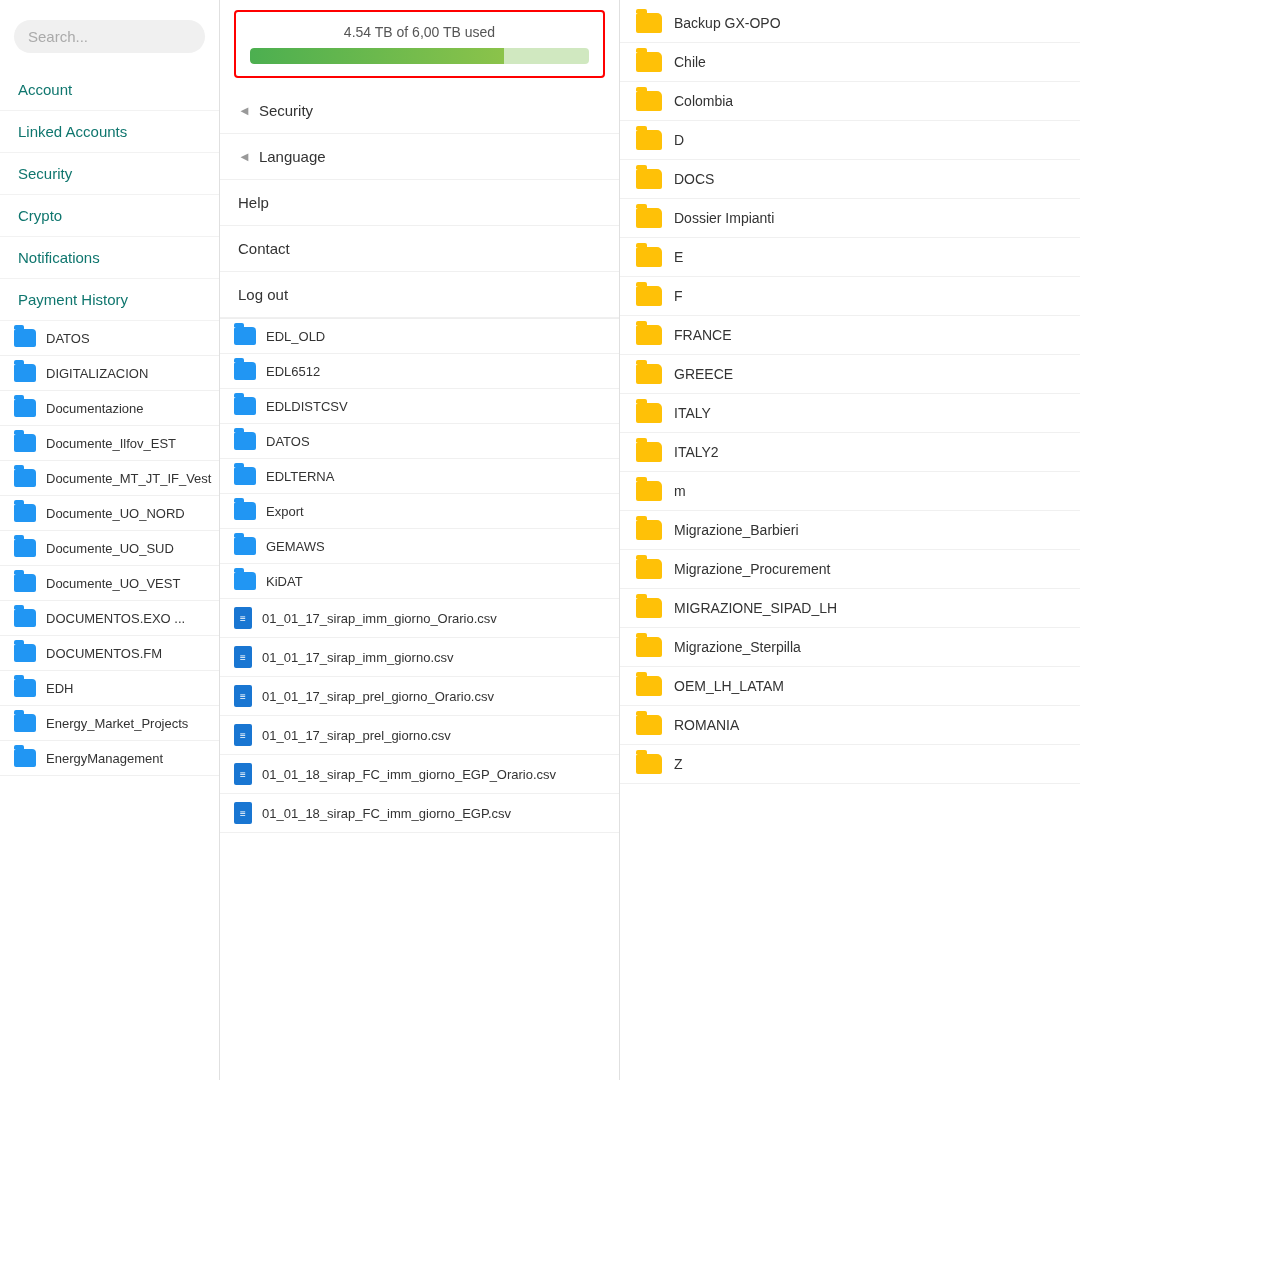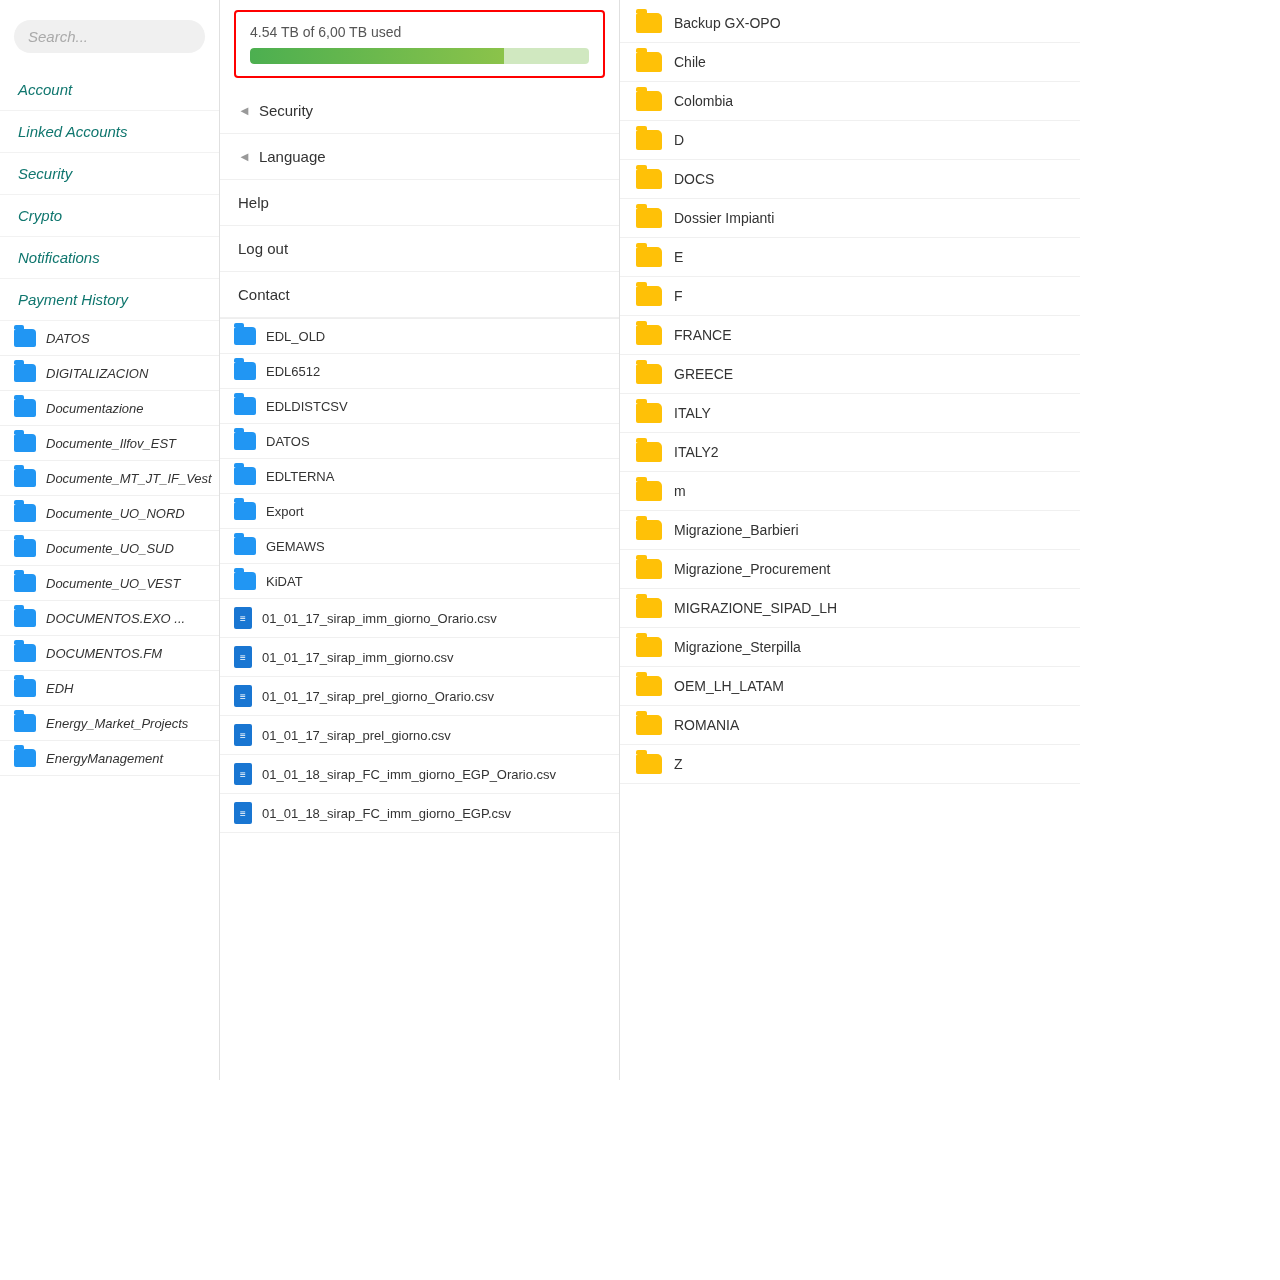--- a/index.html
+++ b/index.html
@@ -15,21 +15,20 @@
 
     
     .sidebar {
       width: 220px;
       min-width: 220px;
       background: #fff;
       border-right: 1px solid #e0e0e0;
       display: flex;
       flex-direction: column;
       padding-top: 10px;
-      font-style: italic;
     }
 
     .search-box {
       margin: 10px 14px 16px 14px;
       background: #f0f0f0;
       border-radius: 20px;
       padding: 8px 14px;
       color: #aaa;
       font-size: 15px;
     }
@@ -56,20 +55,21 @@
     .storage-box {
       border: 2px solid red;
       margin: 10px 14px;
       padding: 12px 14px;
       border-radius: 4px;
     }
     .storage-text {
       font-size: 14px;
       color: #555;
       margin-bottom: 8px;
+      text-align: center;
     }
     .storage-bar-bg {
       height: 16px;
       background: #d0e8c0;
       border-radius: 4px;
       overflow: hidden;
       width: 100%;
     }
     .storage-bar-fill {
       height: 100%;
@@ -270,24 +270,24 @@
           <span>Security</span>
         </div>
         <div class="menu-item">
           <span class="menu-arrow">◄</span>
           <span>Language</span>
         </div>
         <div class="menu-item">
           <span>Help</span>
         </div>
         <div class="menu-item">
+          <span>Contact</span>
+        </div>
+        <div class="menu-item">
           <span>Log out</span>
-        </div>
-        <div class="menu-item">
-          <span>Contact</span>
         </div>
       </div>
   </div>
 
   <div class="file-list">
     <div id="middle-files-container">
         <div class="file-row">
           <div class="folder-icon-blue"></div>
           <span>EDL_OLD</span>
         </div>

